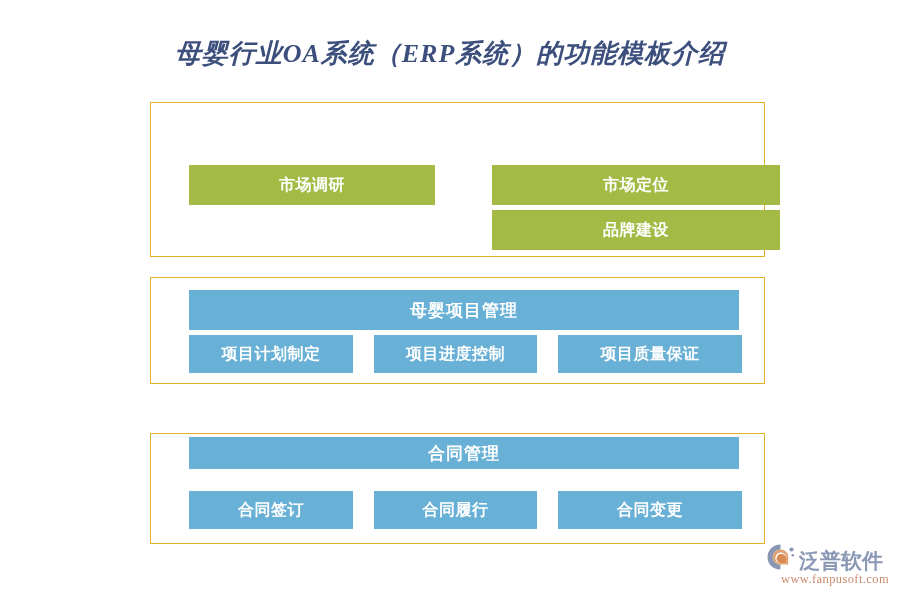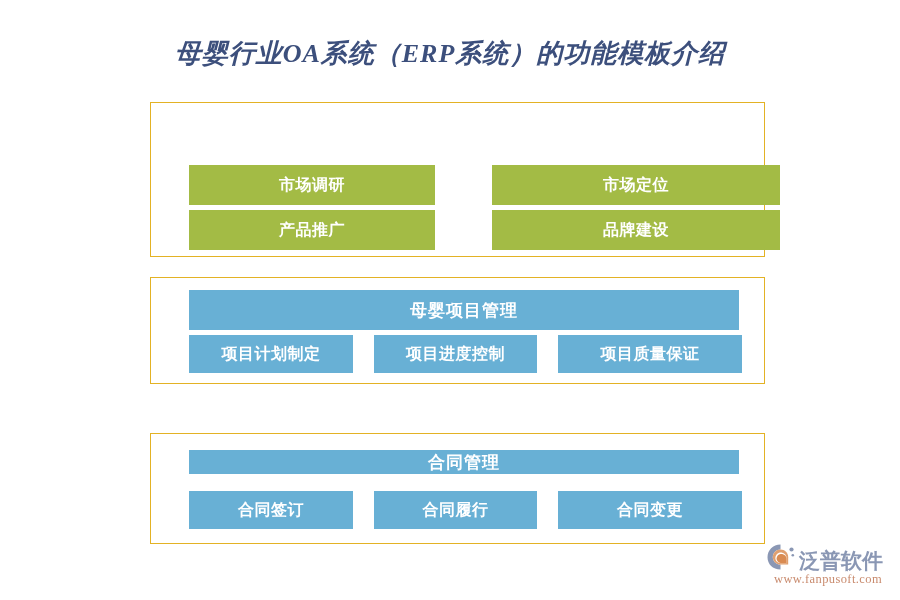--- a/index.html
+++ b/index.html
@@ -102,22 +102,22 @@
     top: 57px;
     height: 38px;
     background: #68b0d5;
   }
   .pj-c0 { left: 0;     width: 164px; }
   .pj-c1 { left: 185px; width: 163px; }
   .pj-c2 { left: 369px; width: 184px; }
 
   
   #section-contract .head-bar {
-    top: 16px;
-    height: 24px;
+    top: 3px;
+    height: 32px;
     background: #68b0d5;
   }
   #section-contract .sub-bar {
     top: 57px;
     height: 38px;
     background: #68b0d5;
   }
   .ct-c0 { left: 0;     width: 164px; }
   .ct-c1 { left: 185px; width: 163px; }
   .ct-c2 { left: 369px; width: 184px; }
@@ -148,33 +148,32 @@
     letter-spacing: 0px;
     line-height: 1;
     font-family: "Liberation Sans", "DejaVu Sans", sans-serif;
   }
   .logo-url {
     font-size: 12.5px;
     color: #c98b6e;
     letter-spacing: 0.4px;
     font-family: "Liberation Serif", "DejaVu Serif", serif;
     margin-top: 1px;
-    margin-left: 8px;
+    margin-left: 15px;
   }
 </style>
 </head>
 <body>
 
 <div class="page-title">母婴行业OA系统（ERP系统）的功能模板介绍</div>
 
 <div class="section" id="section-marketing">
   <div class="section-inner">
     <div class="bar sub-bar mk-c0 mk-r0">市场调研</div>
     <div class="bar sub-bar mk-c1 mk-r0">市场定位</div>
-    <div class="bar sub-bar mk-c0 mk-r1">产品推广</div>
     <div class="bar sub-bar mk-c1 mk-r1">品牌建设</div>
   </div>
 </div>
 
 <div class="section" id="section-project">
   <div class="section-inner">
     <div class="bar head-bar">母婴项目管理</div>
     <div class="bar sub-bar pj-c0">项目计划制定</div>
     <div class="bar sub-bar pj-c1">项目进度控制</div>
     <div class="bar sub-bar pj-c2">项目质量保证</div>

